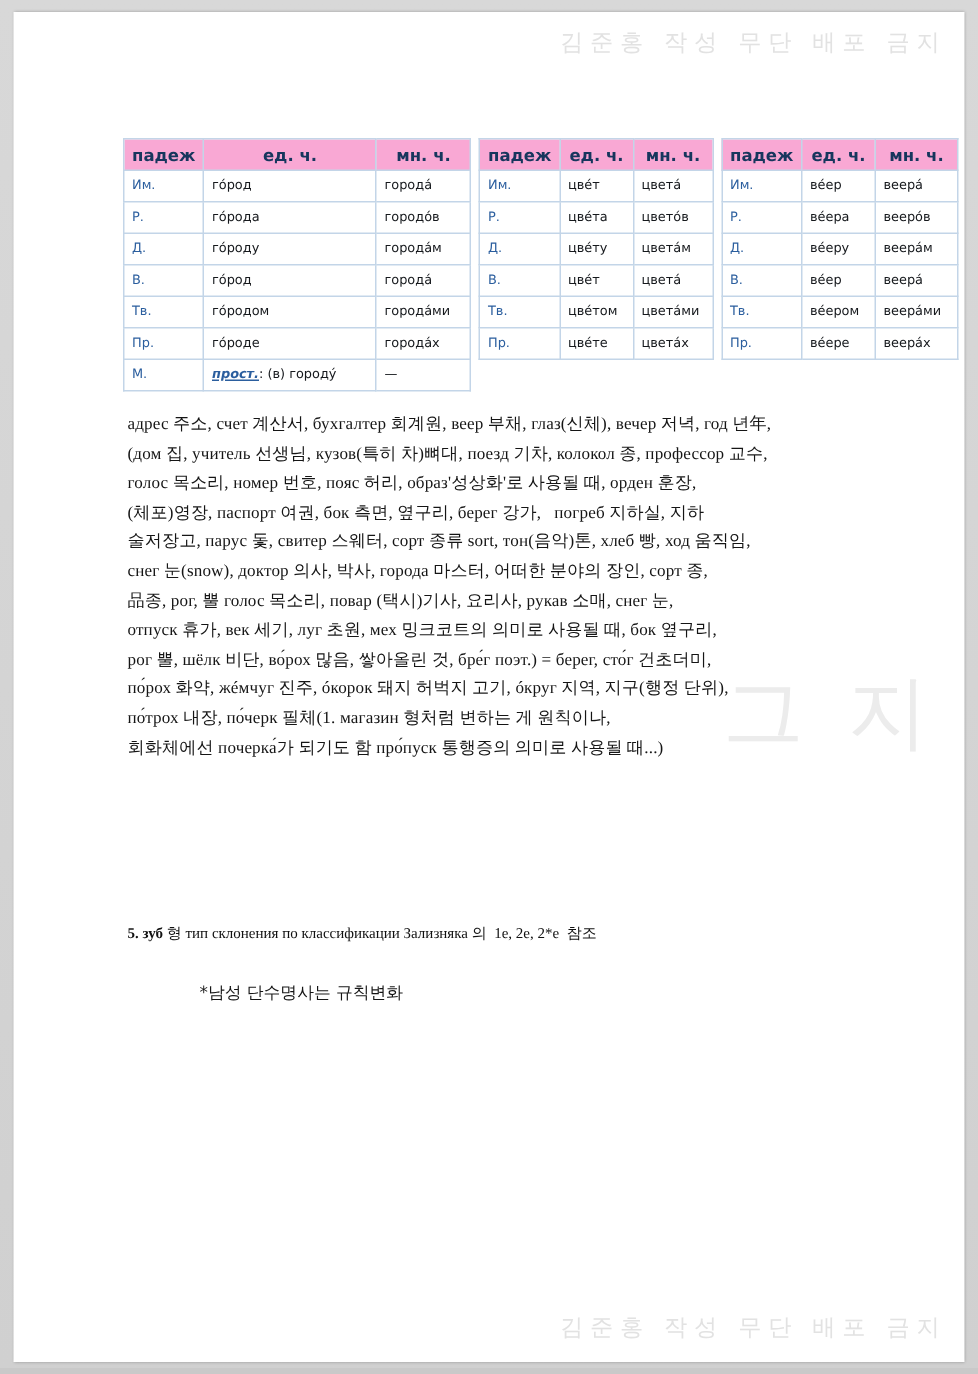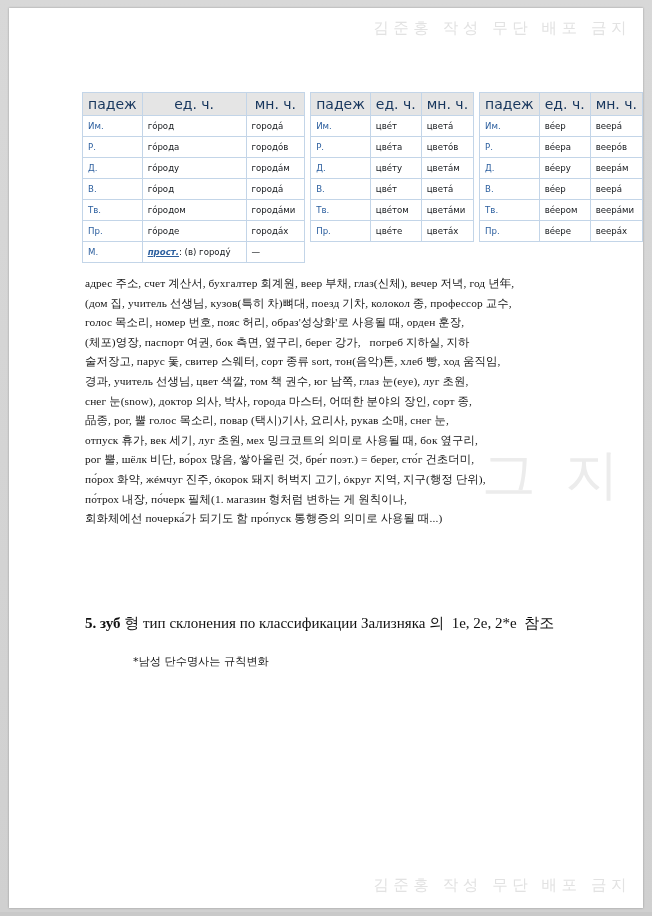--- a/index.html
+++ b/index.html
@@ -76,25 +76,25 @@
   table.decl th,
   table.decl td {
     border: 1px solid #c3d5e8;
     padding: 3px 5px 3px 5px;
     height: 14px;
     vertical-align: middle;
     white-space: nowrap;
     color: #15181c;
   }
   table.decl th {
-    background: #e5e5e5;
+    background: #f9a8d4;
     color: #17365d;
-    font-weight: normal;
+    font-weight: bold;
     text-align: center;
-    font-size: 14px;
+    font-size: 11px;
   }
   table.decl th.case-head { text-align: center; }
   table.decl td.case-cell {
     color: #2b5e9e;
     text-align: left;
   }
   td.dash-cell { text-align: left; color: #15181c; }
   .prost { color: #2b5e9e; font-style: italic; font-weight: bold; text-decoration: underline; }
   td.loc-cell { color: #15181c; }
 
@@ -129,21 +129,21 @@
 
   
   .lower-block {
     position: absolute;
     left: 76px;
     top: 607px;
     width: 520px;
   }
   .heading-line {
     font-family: "Liberation Serif", "DejaVu Serif", serif;
-    font-size: 15px;
+    font-size: 10px;
     color: #111111;
     line-height: 16px;
     margin-bottom: 23px;
     white-space: pre-wrap;
   }
   .heading-line .bold { font-weight: bold; }
   .note-line {
     font-family: "DejaVu Sans", sans-serif;
     font-size: 11.2px;
     color: #151515;
@@ -297,21 +297,20 @@
       </table>
 
     </div>
 
     <div class="body-block">
       <div class="txt-line">адрес 주소, счет 계산서, бухгалтер 회계원, веер 부채, глаз(신체), вечер 저녁, год 년年,</div>
       <div class="txt-line">(дом 집, учитель 선생님, кузов(특히 차)뼈대, поезд 기차, колокол 종, профессор 교수,</div>
       <div class="txt-line">голос 목소리, номер 번호, пояс 허리, образ'성상화'로 사용될 때, орден 훈장,</div>
       <div class="txt-line">(체포)영장, паспорт 여권, бок 측면, 옆구리, берег 강가,   погреб 지하실, 지하</div>
       <div class="txt-line">술저장고, парус 돛, свитер 스웨터, сорт 종류 sort, тон(음악)톤, хлеб 빵, ход 움직임,</div>
-      <div class="txt-line">경과, учитель 선생님, цвет 색깔, том 책 권수, юг 남쪽, глаз 눈(eye), луг 초원,</div>
       <div class="txt-line">снег 눈(snow), доктор 의사, 박사, города 마스터, 어떠한 분야의 장인, сорт 종,</div>
       <div class="txt-line">品종, рог, 뿔 голос 목소리, повар (택시)기사, 요리사, рукав 소매, снег 눈,</div>
       <div class="txt-line">отпуск 휴가, век 세기, луг 초원, мех 밍크코트의 의미로 사용될 때, бок 옆구리,</div>
       <div class="txt-line">рог 뿔, шёлк 비단, во́рох 많음, 쌓아올린 것, бре́г поэт.) = берег, сто́г 건초더미,</div>
       <div class="txt-line">по́рох 화약, жéмчуг 진주, óкорок 돼지 허벅지 고기, óкруг 지역, 지구(행정 단위),</div>
       <div class="txt-line">по́трох 내장, по́черк 필체(1. магазин 형처럼 변하는 게 원칙이나,</div>
       <div class="txt-line">회화체에선 почерка́가 되기도 함 про́пуск 통행증의 의미로 사용될 때...)</div>
     </div>
 
     <div class="lower-block">

